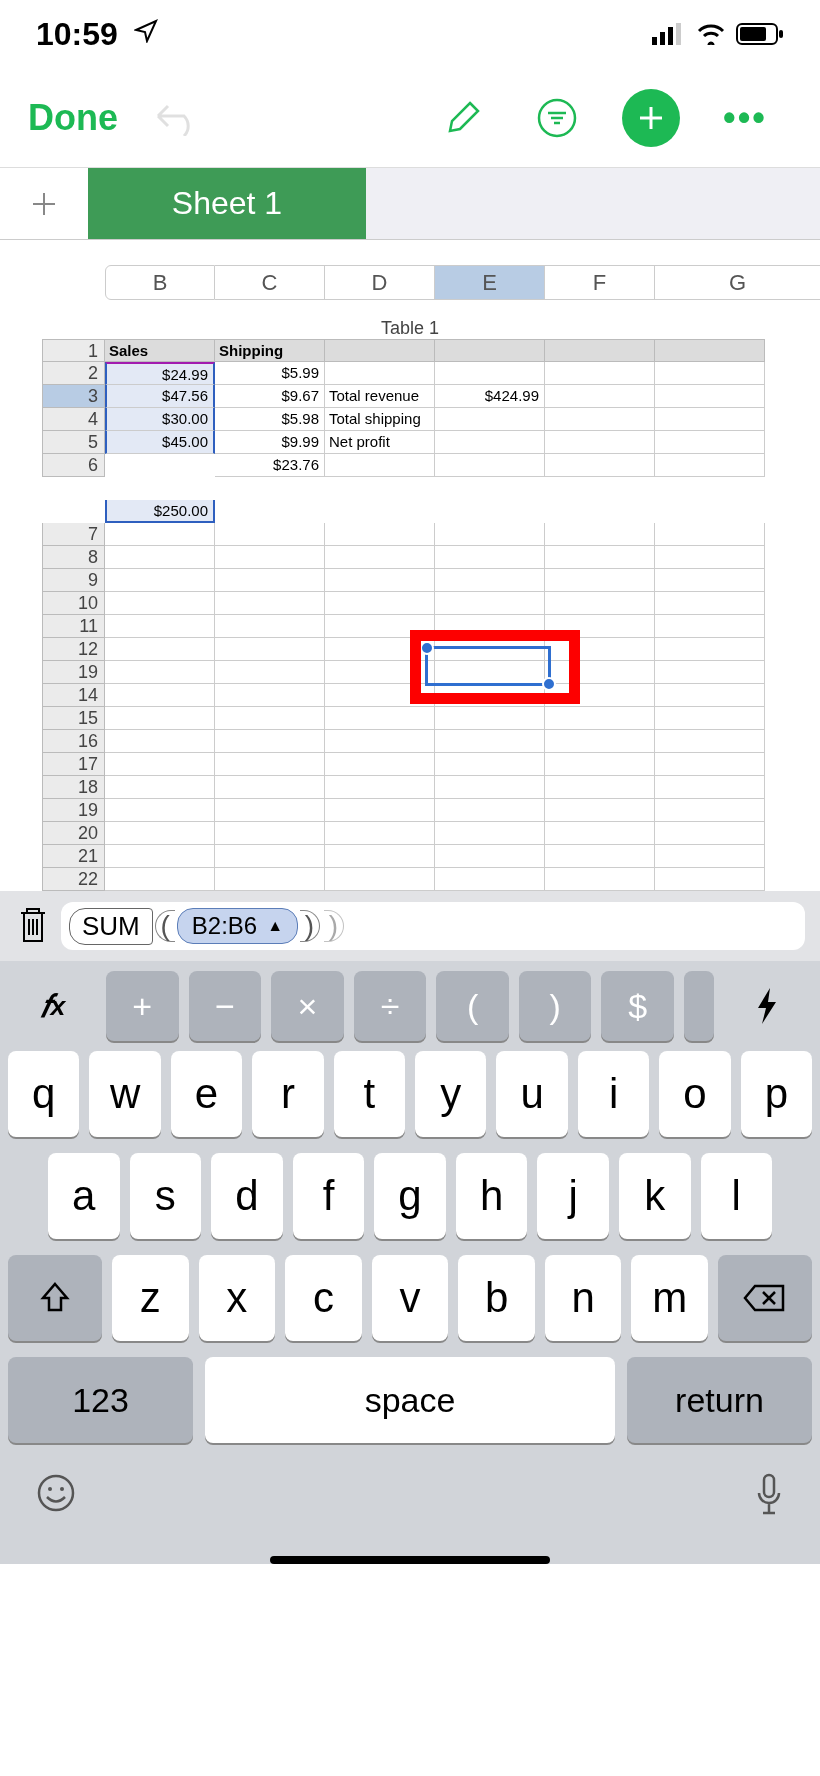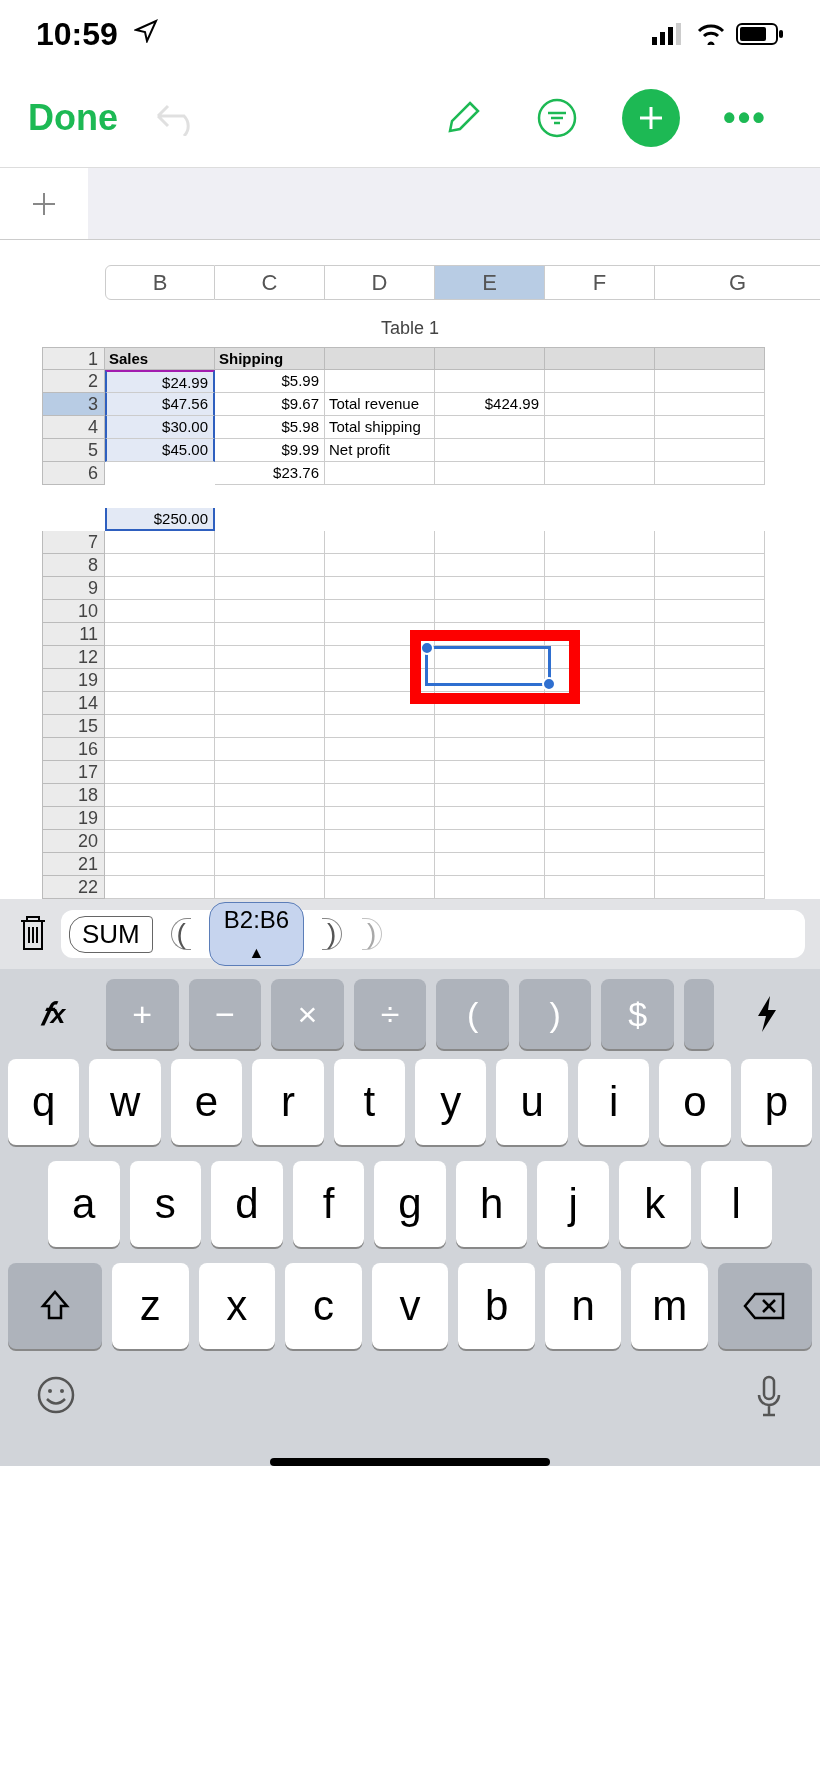--- a/index.html
+++ b/index.html
@@ -26,21 +26,21 @@
   .tab-active { width: 278px; background: #3E9B56; color: #fff; font-size: 32px; display: flex; align-items: center; justify-content: center; }
   
   
   .spreadsheet-area { background: #fff; }
   .col-headers-row { display: flex; height: 35px; margin-top: 25px; }
   .corner-cell { width: 105px; }
   .col-header { width: 110px; text-align: center; border: 1px solid #ccc; border-left: none; font-size: 22px; color: #555; display: flex; align-items: center; justify-content: center; background: #fff; }
   .col-header.first { border-left: 1px solid #ccc; border-radius: 6px 0 0 6px; }
   .col-header.selected { background: #B8CCE4; }
   
-  .table-title { text-align: center; font-size: 18px; color: #444; margin-top: 18px; margin-bottom: 8px; }
+  .table-title { text-align: center; font-size: 18px; color: #444; margin-top: 18px; margin-bottom: 0; }
   
   
   .grid { display: grid; grid-template-columns: 42px 63px 110px 110px 110px 110px 110px 110px; }
   .row-index-blank { width: 42px; background: #fff; }
   .row-h-cell { background: #ebebeb; border: 1px solid #bbb; border-top: none; font-size: 18px; text-align: right; padding-right: 6px; color: #444; height: 23px; line-height: 22px; }
   .row-h-cell.first { border-top: 1px solid #bbb; }
   .row-h-cell.sel { background: #B8CCE4; }
   .hdr-cell { background: #dcdcdc; border-bottom: 1px solid #bbb; border-right: 1px solid #bbb; font-size: 15px; font-weight: 700; padding-left: 4px; height: 23px; line-height: 22px; border-top: 1px solid #bbb; }
   .data-cell { border-bottom: 1px solid #ccc; border-right: 1px solid #ccc; font-size: 15px; text-align: right; padding-right: 5px; height: 23px; line-height: 22px; position: relative; }
   .data-cell.left { text-align: left; padding-left: 4px; }
@@ -54,26 +54,26 @@
   .red-box { position: absolute; border: 11px solid #FD0000; left: 410px; top: 365px; width: 170px; height: 74px; z-index: 50; pointer-events: none; }
   
   .cell-sel { position: absolute; border: 3px solid #2F6FD0; left: 425px; top: 381px; width: 126px; height: 40px; z-index: 49; }
   .cell-sel .dot-tl { position: absolute; width: 14px; height: 14px; background: #2F6FD0; border-radius: 7px; border: 2px solid #fff; top: -8px; left: -8px; }
   .cell-sel .dot-br { position: absolute; width: 14px; height: 14px; background: #2F6FD0; border-radius: 7px; border: 2px solid #fff; bottom: -8px; right: -8px; }
   
   .spreadsheet-wrapper { position: relative; }
   
   
   .formula-bar { height: 70px; display: flex; align-items: center; padding: 0 15px; background: #E2E3E6; gap: 10px; }
-  .formula-pill-wrap { flex: 1; background: #fff; border-radius: 12px; height: 48px; display: flex; align-items: center; padding: 0 8px; gap: 16px; }
+  .formula-pill-wrap { flex: 1; background: #fff; border-radius: 12px; height: 48px; display: flex; align-items: center; padding: 0 8px; gap: 0; }
   .fn-pill { border: 1.5px solid #666; border-radius: 16px; padding: 2px 12px; font-size: 26px; font-weight: 500; }
   .paren { font-size: 28px; color: #555; margin: 0 2px; border: 1.5px solid #888; border-radius: 50%; width: 20px; height: 32px; display: inline-flex; align-items: center; justify-content: center; }
   .paren.lp { border-right: none; border-radius: 16px 0 0 16px; }
   .paren.rp { border-left: none; border-radius: 0 16px 16px 0; }
-  .range-pill { background: #C6D4EE; border: 1.5px solid #5B7DB8; border-radius: 16px; padding: 3px 14px; font-size: 24px; display: inline-flex; align-items: center; gap: 10px; flex-direction: column; }
+  .range-pill { background: #C6D4EE; border: 1.5px solid #5B7DB8; border-radius: 16px; padding: 3px 14px; font-size: 24px; display: inline-flex; align-items: center; gap: 10px; }
   .range-pill .tri { font-size: 16px; }
   
   
   .keyboard { background: #D1D4D9; padding-top: 10px; }
   .op-row { display: flex; padding: 0 10px 10px; gap: 10px; height: 80px; }
   .fx-key { width: 86px; display: flex; align-items: center; justify-content: center; font-size: 32px; font-style: italic; font-weight: 600; }
   .op-key { flex: 1; background: #AEB3BB; border-radius: 8px; display: flex; align-items: center; justify-content: center; font-size: 34px; color: #fff; font-weight: 300; box-shadow: 0 2px 0 #888; }
   .bolt-key { width: 86px; display: flex; align-items: center; justify-content: center; font-size: 34px; }
   .key-row { display: flex; padding: 0 8px 16px; gap: 10px; }
   .letter-key { flex: 1; background: #fff; border-radius: 8px; height: 86px; display: flex; align-items: center; justify-content: center; font-size: 42px; box-shadow: 0 2px 0 #888; }
@@ -155,20 +155,21 @@
   <span class="toolbar-icon ellipsis">•••</span>
 </div>
 
 <div class="sheet-tabs">
   <div class="tab-add">
     <svg width="34" height="34" viewBox="0 0 34 34">
         <line x1="17" y1="6" x2="17" y2="28" stroke="#888" stroke-width="2"></line>
         <line x1="6" y1="17" x2="28" y2="17" stroke="#888" stroke-width="2"></line>
       </svg>
   </div>
+  <div class="tab-active">Sheet 1</div>
 </div>
 
 <div class="spreadsheet-wrapper">
   <div class="spreadsheet-area">
     <div class="col-headers-row">
       <div class="corner-cell"></div>
       <div class="col-header first">B</div>
       <div class="col-header">C</div>
       <div class="col-header">D</div>
       <div class="col-header selected">E</div>
@@ -428,20 +429,25 @@
     </div>
     <div id="kr3" style="display:contents"><div class="letter-key">z</div><div class="letter-key">x</div><div class="letter-key">c</div><div class="letter-key">v</div><div class="letter-key">b</div><div class="letter-key">n</div><div class="letter-key">m</div></div>
     <div class="letter-key spec-key">
       <svg width="44" height="32" viewBox="0 0 44 32">
           <path d="M12 4 H40 V28 H12 L2 16 Z" fill="none" stroke="#000" stroke-width="2.5"></path>
           <line x1="20" y1="10" x2="32" y2="22" stroke="#000" stroke-width="2.5"></line>
           <line x1="32" y1="10" x2="20" y2="22" stroke="#000" stroke-width="2.5"></line>
         </svg>
     </div>
   </div>
+  <div class="bottom-row">
+    <div class="num-key">123</div>
+    <div class="space-key">space</div>
+    <div class="return-key">return</div>
+  </div>
   <div class="kb-bottom">
     <span class="emoji-btn">
       <svg width="40" height="40" viewBox="0 0 40 40">
           <circle cx="20" cy="20" r="17" fill="none" stroke="#555" stroke-width="2.5"></circle>
           <circle cx="14" cy="16" r="2" fill="#555"></circle>
           <circle cx="26" cy="16" r="2" fill="#555"></circle>
           <path d="M11 24 Q20 33 29 24" fill="none" stroke="#555" stroke-width="2.5"></path>
         </svg>
     </span>
     <span class="mic-btn">

